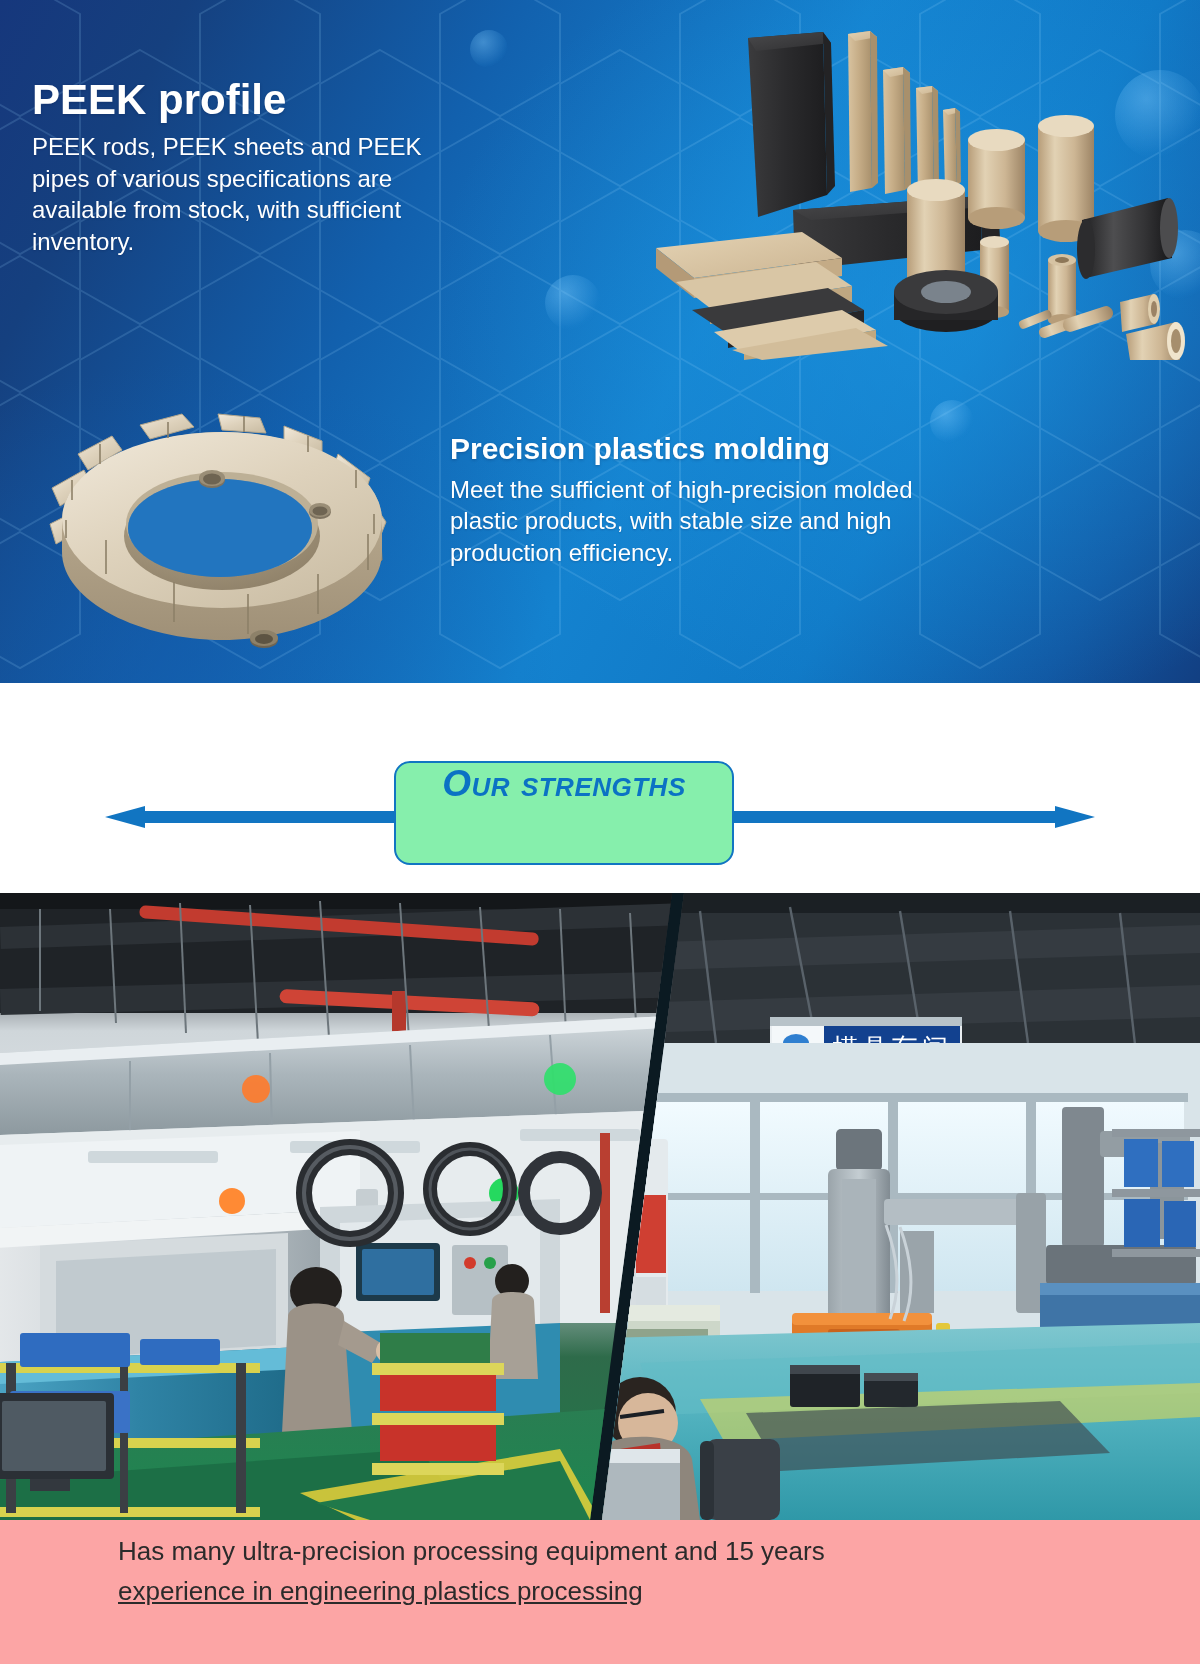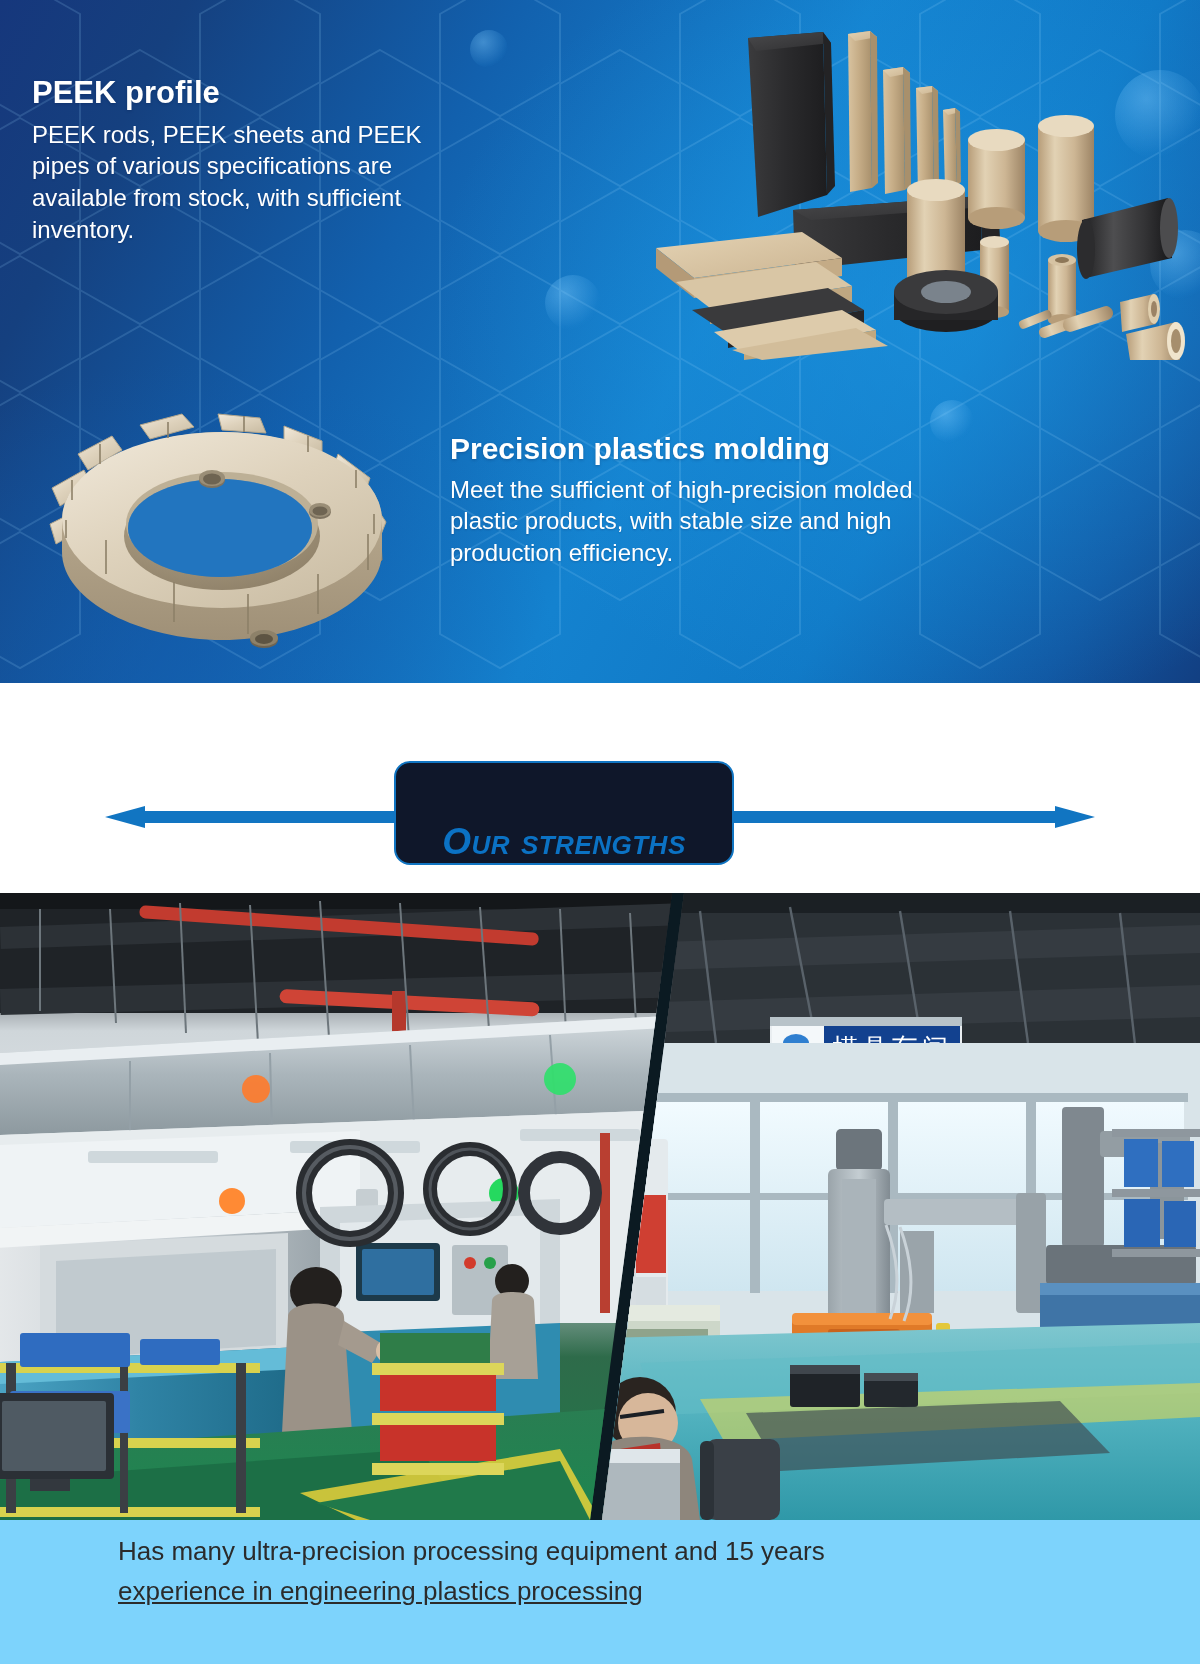--- a/index.html
+++ b/index.html
@@ -16,21 +16,21 @@
   .bubble{position:absolute;border-radius:50%;background:radial-gradient(circle at 35% 32%,rgba(130,205,255,.42),rgba(40,140,215,.10) 65%,rgba(40,140,215,0) 72%);}
 
   
   .blk03{position:absolute;left:32px;top:72px;width:620px;display:flex;}
   .blk04{position:absolute;left:450px;top:428px;width:700px;display:flex;}
   .bignum{color:#fff;font-size:122px;line-height:.95;font-weight:700;letter-spacing:-3px;
           text-shadow:0 2px 6px rgba(0,20,60,.30);flex:0 0 auto;}
   .blk03 .bignum{margin-right:18px;}
   .blk04 .bignum{margin-right:18px;}
   .txtcol{padding-top:4px;}
-  .h-title{color:#fff;font-size:31px;font-weight:700;line-height:1.12;margin:0 0 8px 0;
+  .h-title{color:#fff;font-size:42px;font-weight:700;line-height:1.12;margin:0 0 8px 0;
            text-shadow:0 1px 3px rgba(0,20,60,.25);}
   .h-body{color:#fff;font-size:24px;line-height:1.32;margin:0;font-weight:400;
           text-shadow:0 1px 2px rgba(0,20,60,.22);}
   .blk03 .txtcol{width:420px;}
   .blk04 .txtcol{width:470px;}
   .blk04 .h-title{font-size:30px;white-space:nowrap;}
 
   
   .peekstock{position:absolute;left:620px;top:10px;width:580px;height:350px;}
 
@@ -38,37 +38,37 @@
   .gearwrap{position:absolute;left:22px;top:392px;width:400px;height:270px;}
 
   
   .strengths{position:absolute;left:0;top:683px;width:1200px;height:210px;background:#fff;}
   .arrowbar{position:absolute;left:105px;top:806px;width:990px;height:22px;}
   .arrowbar .shaft{position:absolute;left:38px;top:5px;width:914px;height:12px;background:#1175c2;}
   .arrowbar .tipL{position:absolute;left:0;top:0;width:0;height:0;
       border-top:11px solid transparent;border-bottom:11px solid transparent;border-right:40px solid #1175c2;}
   .arrowbar .tipR{position:absolute;right:0;top:0;width:0;height:0;
       border-top:11px solid transparent;border-bottom:11px solid transparent;border-left:40px solid #1175c2;}
-  .pill{position:absolute;left:394px;top:761px;width:336px;height:100px;background:#0f172a;
-        border:2px solid #1175c2;border-radius:16px;display:flex;align-items:flex-end;justify-content:center;}
+  .pill{position:absolute;left:394px;top:761px;width:336px;height:100px;background:#86efac;
+        border:2px solid #1175c2;border-radius:16px;display:flex;align-items:flex-start;justify-content:center;}
   .pill span{color:#0b72c4;font-size:37px;font-style:italic;font-weight:700;
              font-variant:small-caps;letter-spacing:.5px;white-space:nowrap;}
 
   
   .photos{position:absolute;left:0;top:893px;width:1200px;height:627px;overflow:hidden;background:#0b1a22;}
   .photo{position:absolute;top:0;width:1200px;height:627px;}
   .photoL{left:0;clip-path:polygon(0 0,672px 0,590px 627px,0 627px);}
   .photoR{left:0;clip-path:polygon(684px 0,1200px 0,1200px 627px,602px 627px);}
 
   
   .scL{position:absolute;inset:0;background:linear-gradient(180deg,#23272b 0%,#2b3036 9%,#cfd6da 22%,#dfe4e7 40%,#b9c3c8 60%,#2e6b4a 74%,#1f7a4a 100%);}
   
   .scR{position:absolute;inset:0;background:linear-gradient(180deg,#2d3338 0%,#3b4248 11%,#c7d4db 28%,#dfeaef 46%,#8fc9cf 66%,#49a9b4 82%,#2e8e9b 100%);}
 
-  .capt{position:absolute;left:0;top:1520px;width:1200px;height:144px;background:#7dd3fc;}
+  .capt{position:absolute;left:0;top:1520px;width:1200px;height:144px;background:#fca5a5;}
   .capt p{margin:0;padding:0;color:#2b2b2b;font-size:26px;line-height:1.42;}
   .capt .l1{position:absolute;left:118px;top:13px;}
   .capt .l2{position:absolute;left:118px;top:53px;text-decoration:underline;}
 </style>
 </head>
 <body>
 
 <section class="hero">
 
   <svg class="hexlayer" viewBox="0 0 1200 683" preserveAspectRatio="none">

